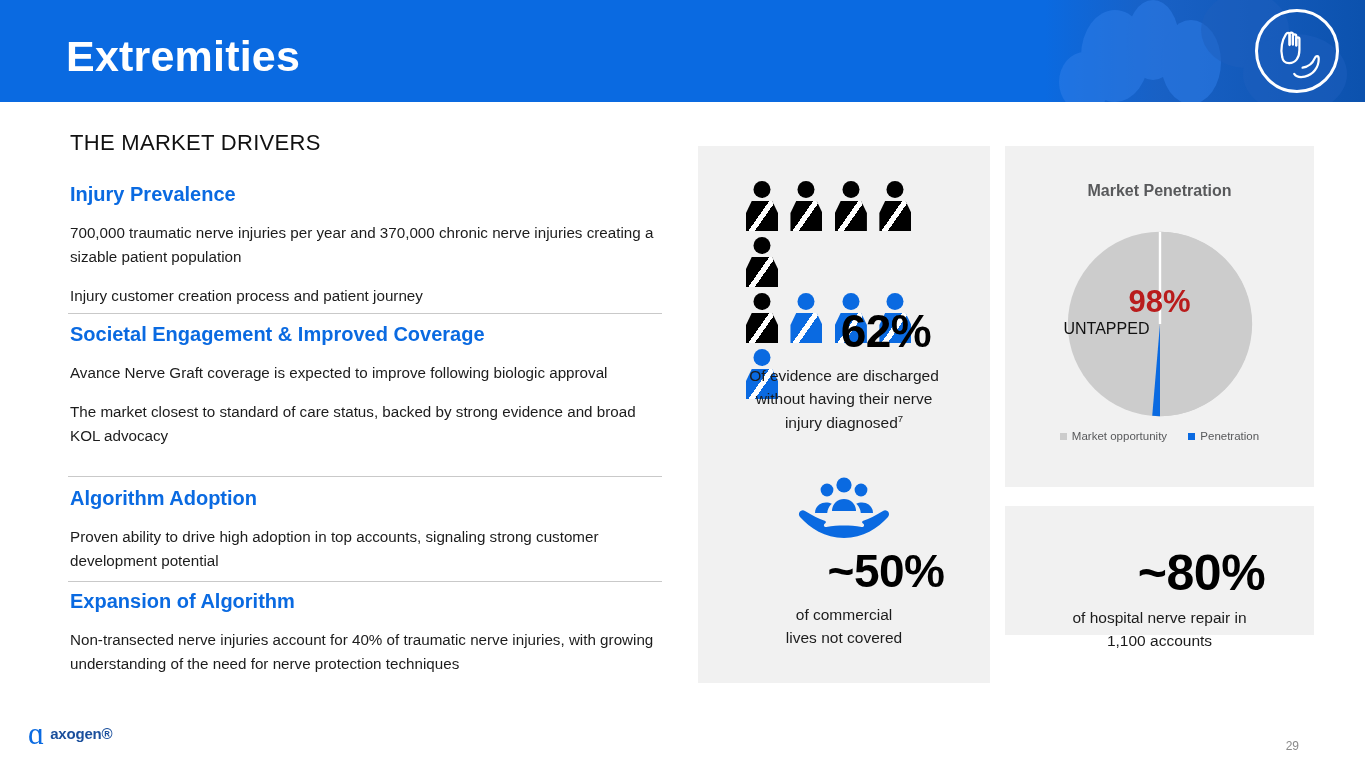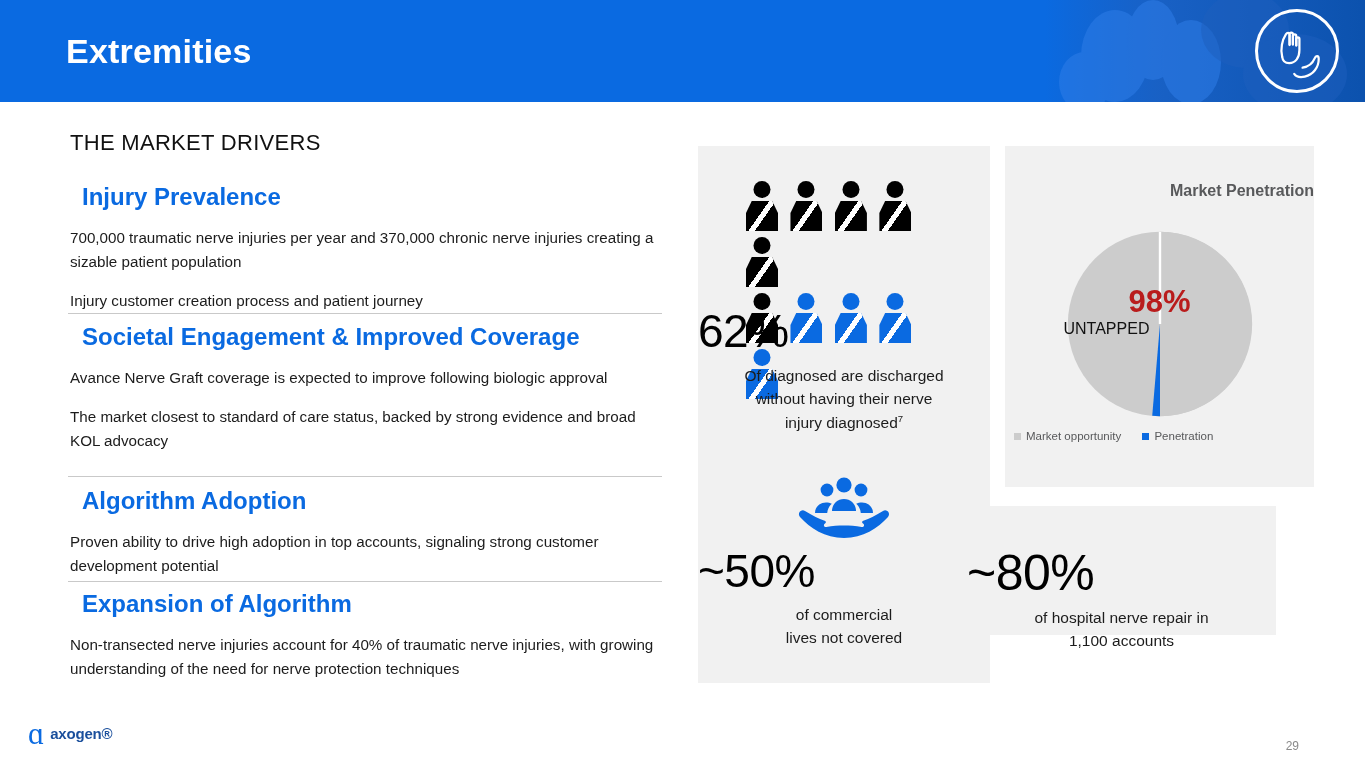--- a/index.html
+++ b/index.html
@@ -21,21 +21,21 @@
     top: 0; left: 0;
     width: 1365px;
     height: 102px;
     background: #0a6ae1;
     overflow: hidden;
   }
   .header-title {
     position: absolute;
     left: 66px;
     top: 32px;
-    font-size: 34px;
+    font-size: 43px;
     font-weight: bold;
     color: #ffffff;
     letter-spacing: 0.2px;
     text-align: center;
   }
   .header-art {
     position: absolute;
     right: 0;
     top: 0;
     width: 320px;
@@ -61,24 +61,24 @@
     font-weight: normal;
     color: #111111;
     letter-spacing: 0.3px;
   }
   .driver-block {
     position: absolute;
     left: 68px;
     width: 594px;
   }
   .driver-heading {
-    font-size: 24px;
+    font-size: 20px;
     font-weight: bold;
     color: #0a6ae1;
-    margin: 0 0 6px 14px;
+    margin: 0 0 6px 2px;
   }
   .driver-para {
     font-size: 15.2px;
     color: #1c1c1c;
     line-height: 1.57;
     margin: 15px 0 4px 2px;
   }
   .divider {
     position: absolute;
     left: 68px;
@@ -87,21 +87,21 @@
     background: #c9c9c9;
   }
 
   
   .panel {
     position: absolute;
     background: #f1f1f1;
   }
   #panel-stats { left: 698px; top: 146px; width: 292px; height: 537px; }
   #panel-penetration { left: 1005px; top: 146px; width: 309px; height: 341px; }
-  #panel-hospital { left: 967px; top: 506px; width: 309px; height: 129px; }
+  #panel-hospital { left: 1005px; top: 506px; width: 309px; height: 129px; }
 
   
   .people-grid {
     position: absolute;
     left: 44px;
     top: 35px;
     width: 204px;
   }
   .person {
     display: inline-block;
@@ -131,25 +131,26 @@
     position: absolute;
     left: 0; right: 0; top: 0; bottom: 0;
     background: linear-gradient(125deg, transparent 44%, #ffffff 44%, #ffffff 56%, transparent 56%);
   }
   .p-black .head, .p-black .body { background: #000000; }
   .p-blue .head, .p-blue .body { background: #0a6ae1; }
 
   .big-stat {
     position: absolute;
     width: 100%;
-    text-align: left;
+    text-align: center;
     font-size: 46px;
-    font-weight: normal;
+    font-weight: bold;
     color: #000000;
     letter-spacing: -0.5px;
+    padding-left: 42px;
   }
   .stat-caption {
     position: absolute;
     width: 100%;
     text-align: center;
     font-size: 15.5px;
     color: #1c1c1c;
     line-height: 1.5;
   }
   sup { font-size: 0.62em; vertical-align: super; }
@@ -161,21 +162,21 @@
     transform: translateX(-50%);
     top: 328px;
     width: 120px;
     height: 66px;
   }
 
   
   .panel-heading {
     position: absolute;
     width: 100%;
-    text-align: right;
+    text-align: center;
     font-size: 16px;
     font-weight: bold;
     color: #58595b;
   }
   .pie-wrap {
     position: absolute;
     left: 50%;
     transform: translateX(-50%);
     top: 82px;
     width: 192px;
@@ -195,20 +196,21 @@
     left: 0; right: 0;
     top: 92px;
     text-align: left;
     font-size: 16px;
     color: #111111;
   }
   .legend {
     position: absolute;
     top: 284px;
     left: 0; right: 0;
+    text-align: center;
     font-size: 11.5px;
     color: #58595b;
   }
   .legend span.sw {
     display: inline-block;
     width: 7px; height: 7px;
     margin-right: 5px;
     vertical-align: middle;
   }
   .legend .item { display: inline-block; margin: 0 9px; }
@@ -325,21 +327,21 @@
       <span class="person p-blue"><span class="head"></span><span class="body"></span></span>
       <span class="person p-blue"><span class="head"></span><span class="body"></span></span>
       <span class="person p-blue"><span class="head"></span><span class="body"></span></span>
       <span class="person p-blue"><span class="head"></span><span class="body"></span></span>
     </div>
   </div>
 
   <div class="big-stat" style="top:158px;">62%</div>
 
   <div class="stat-caption" style="top:218px;">
-    <span>Of diagnosed are discharged</span><br>
+    <span>Of evidence are discharged</span><br>
     <span>without having their nerve</span><br>
     <span>injury diagnosed</span><sup>7</sup>
   </div>
 
   <svg class="hands-icon" viewBox="0 0 120 66">
     <g fill="#0a6ae1">
       <circle cx="60" cy="11" r="7.6"></circle>
       <circle cx="43" cy="16" r="6.4"></circle>
       <circle cx="77" cy="16" r="6.4"></circle>
       <path d="M48 37c0-7 5.4-12 12-12s12 5 12 12z"></path>

